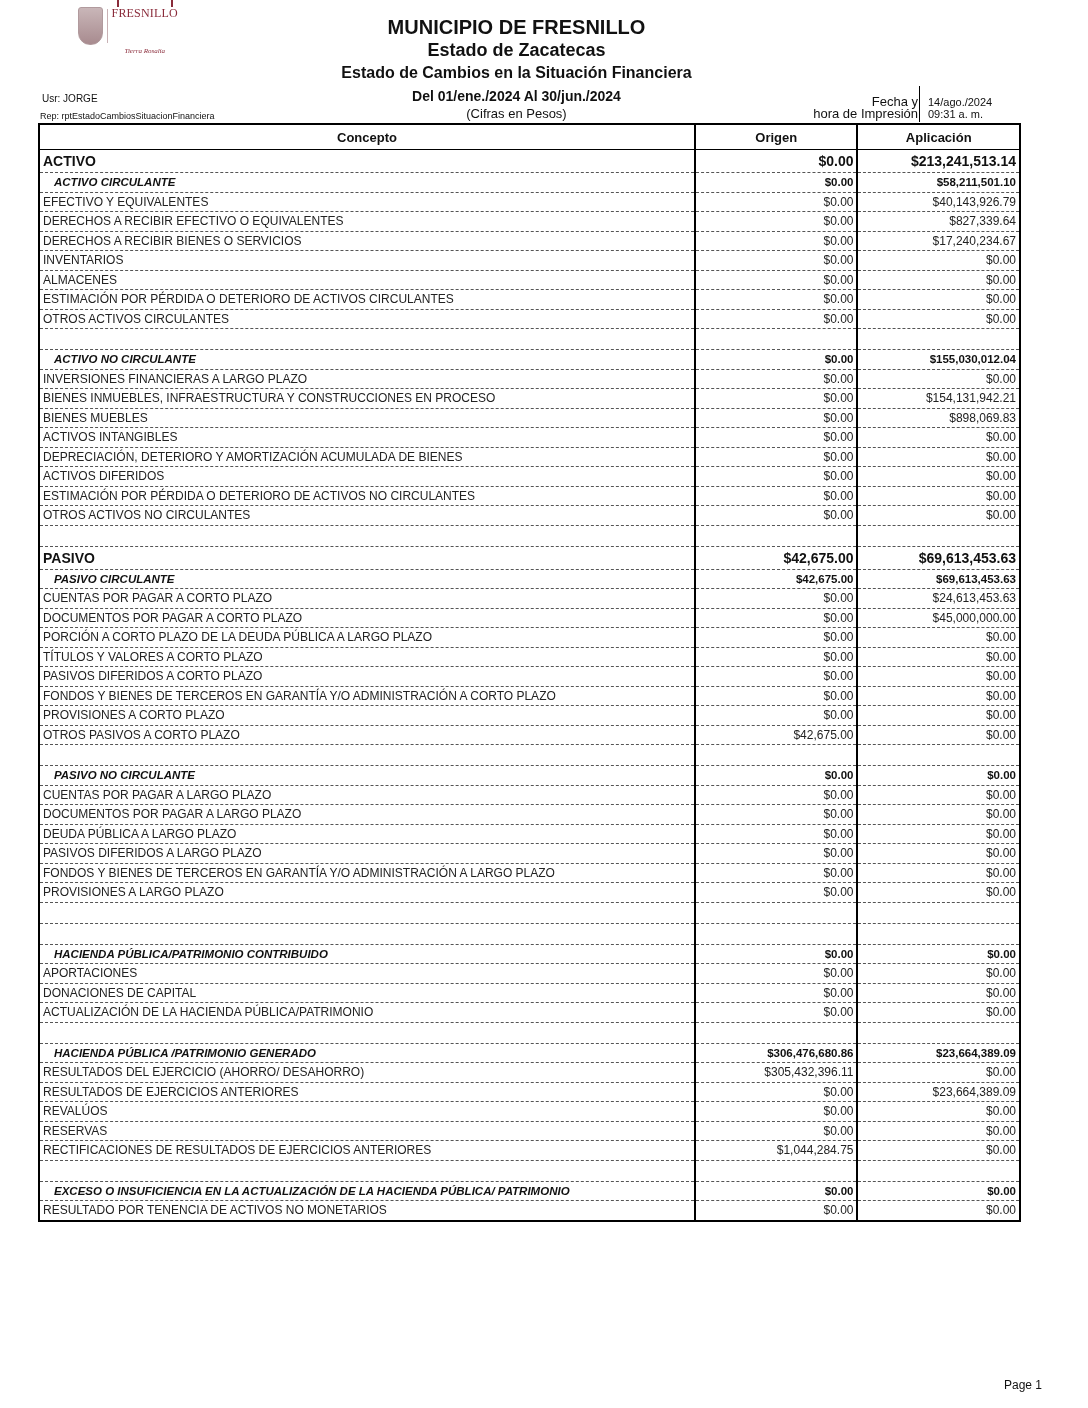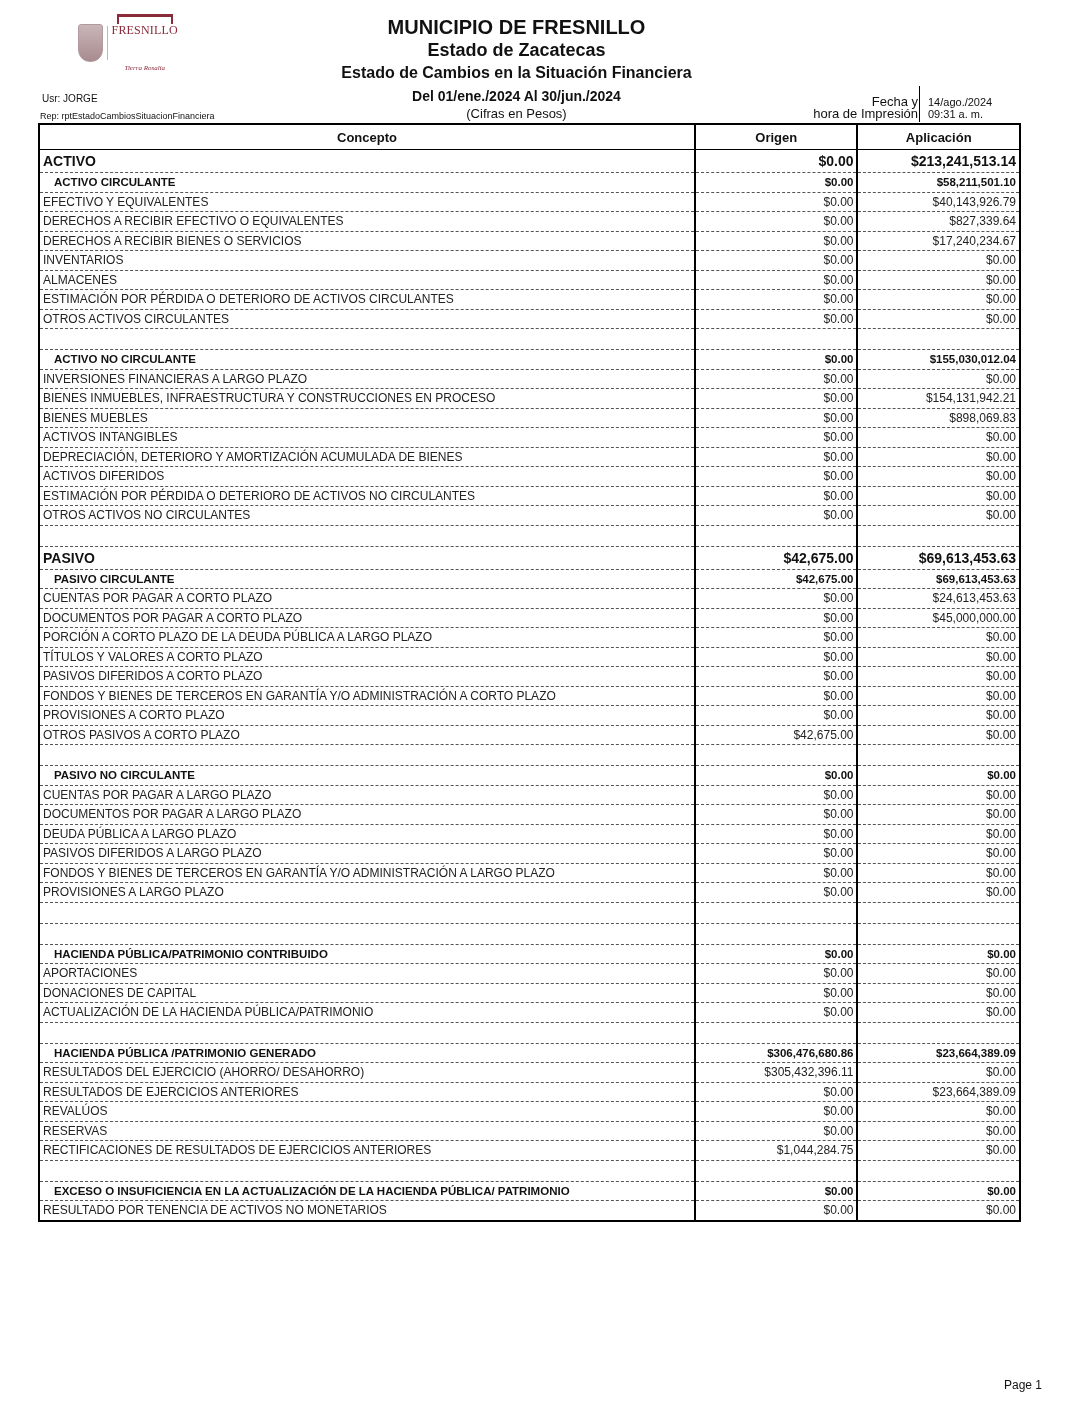--- a/index.html
+++ b/index.html
@@ -1,17 +1,17 @@
 <!DOCTYPE html>
 <html><head>
 <meta charset="utf-8">
 <style>
   html, body { margin:0; padding:0; background:#ffffff; }
   body { width:1088px; height:1408px; position:relative; font-family:"Liberation Sans", sans-serif; color:#111; }
-  .logo { position:absolute; left:40px; top:22px; width:100px; height:42px; display:flex; align-items:center; gap:4px;padding-left:38px; }
+  .logo { position:absolute; left:40px; top:5px; width:100px; height:42px; display:flex; align-items:center; gap:4px;padding-left:38px; }
   .shield { width:28px; height:36px; border-radius:3px 3px 12px 12px; background:linear-gradient(#c9b6b8,#a88b8f); border:1px solid #b19a9d; }
   .logo-sep { width:1px; height:34px; background:#c9b2b5; }
   .brand { display:flex; flex-direction:column; align-items:center; }
   .brand-bldg { width:56px; height:10px; border-top:3px solid #8a2b3a; border-left:2px solid #8a2b3a; border-right:2px solid #8a2b3a; box-sizing:border-box; }
   .brand-name { font-family:"Liberation Serif", serif; font-size:12px; color:#8a2b3a; letter-spacing:0.2px; line-height:13px; }
   .brand-tag { font-family:"Liberation Serif", serif; font-style:italic; font-size:7px; color:#8a2b3a; line-height:8px;margin-top:27px; }
   .t1 { position:absolute; left:0; width:1033px; text-align:center; top:16px; font-size:20px; font-weight:bold; }
   .t2 { position:absolute; left:0; width:1033px; text-align:center; top:40px; font-size:18px; font-weight:bold; }
   .t3 { position:absolute; left:0; width:1033px; text-align:center; top:64px; font-size:16px; font-weight:bold; }
   .t4 { position:absolute; left:0; width:1033px; text-align:center; top:88px; font-size:14px; font-weight:bold; }
@@ -23,21 +23,21 @@
   .vline { position:absolute; left:919px; top:86px; width:1px; height:36px; background:#000; }
   table.rep { position:absolute; left:38px; top:123px; width:983px; border-collapse:collapse; border:2px solid #000; }
   table.rep th { font-size:13px; font-weight:bold; height:22px; border-right:2px solid #000; border-bottom:1.5px solid #000; }
   table.rep th:last-child { border-right:none; }
   table.rep td { height:18.5px; padding:0 3px; border-bottom:1px dashed #555; border-right:2px solid #000; white-space:nowrap; }
   table.rep td:last-child { border-right:none; }
   td.amt { text-align:right; }
   .c1 { width:650px; } .c2 { width:158px; } .c3 { width:158px; }
   tr.l1 td { font-size:14px; font-weight:bold; height:22px; }
   tr.l2 td { font-size:11.5px; font-weight:bold; }
-  tr.l2 td.con { padding-left:14px; }
+  tr.l2 td.con { padding-left:14px;font-style:italic; }
   tr.l3 td { font-size:12px; color:#222; }
   tr.l3 td.con { }
   tr.blank td { height:20px; }
   .page { position:absolute; right:46px; top:1378px; font-size:12px; }
 </style>
 </head>
 <body>
 
 <div class="logo">
   <div class="shield"></div>

